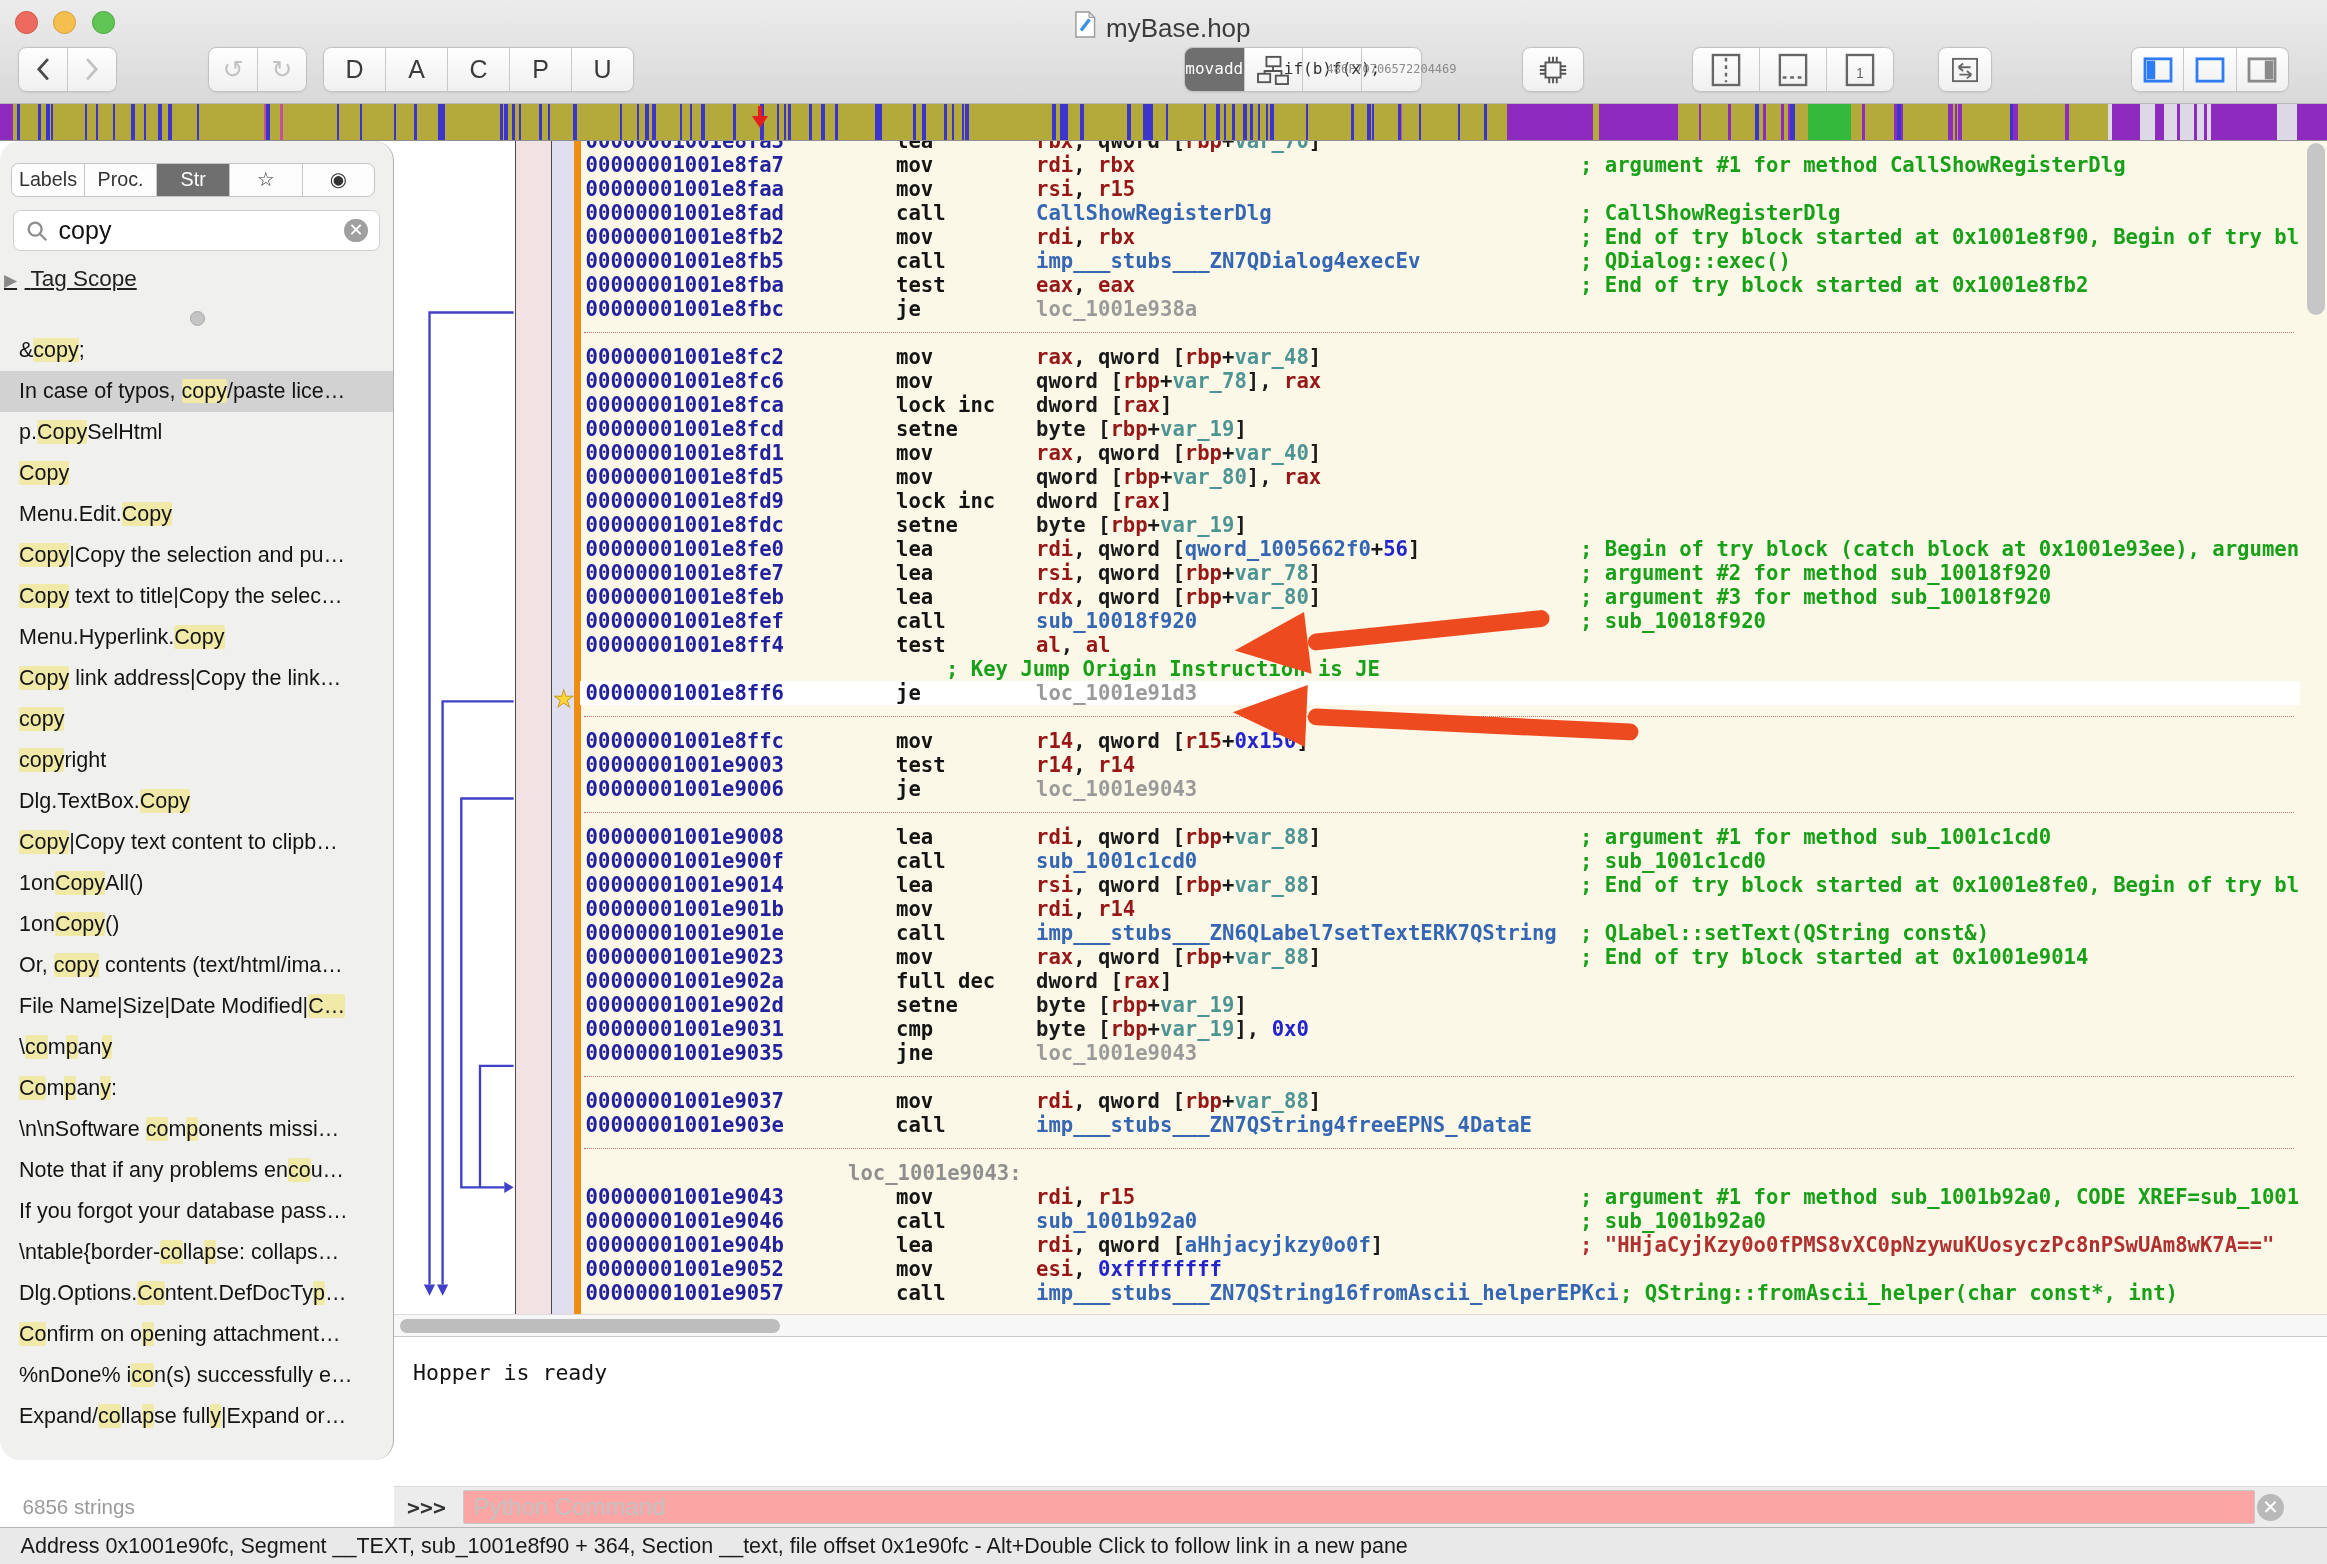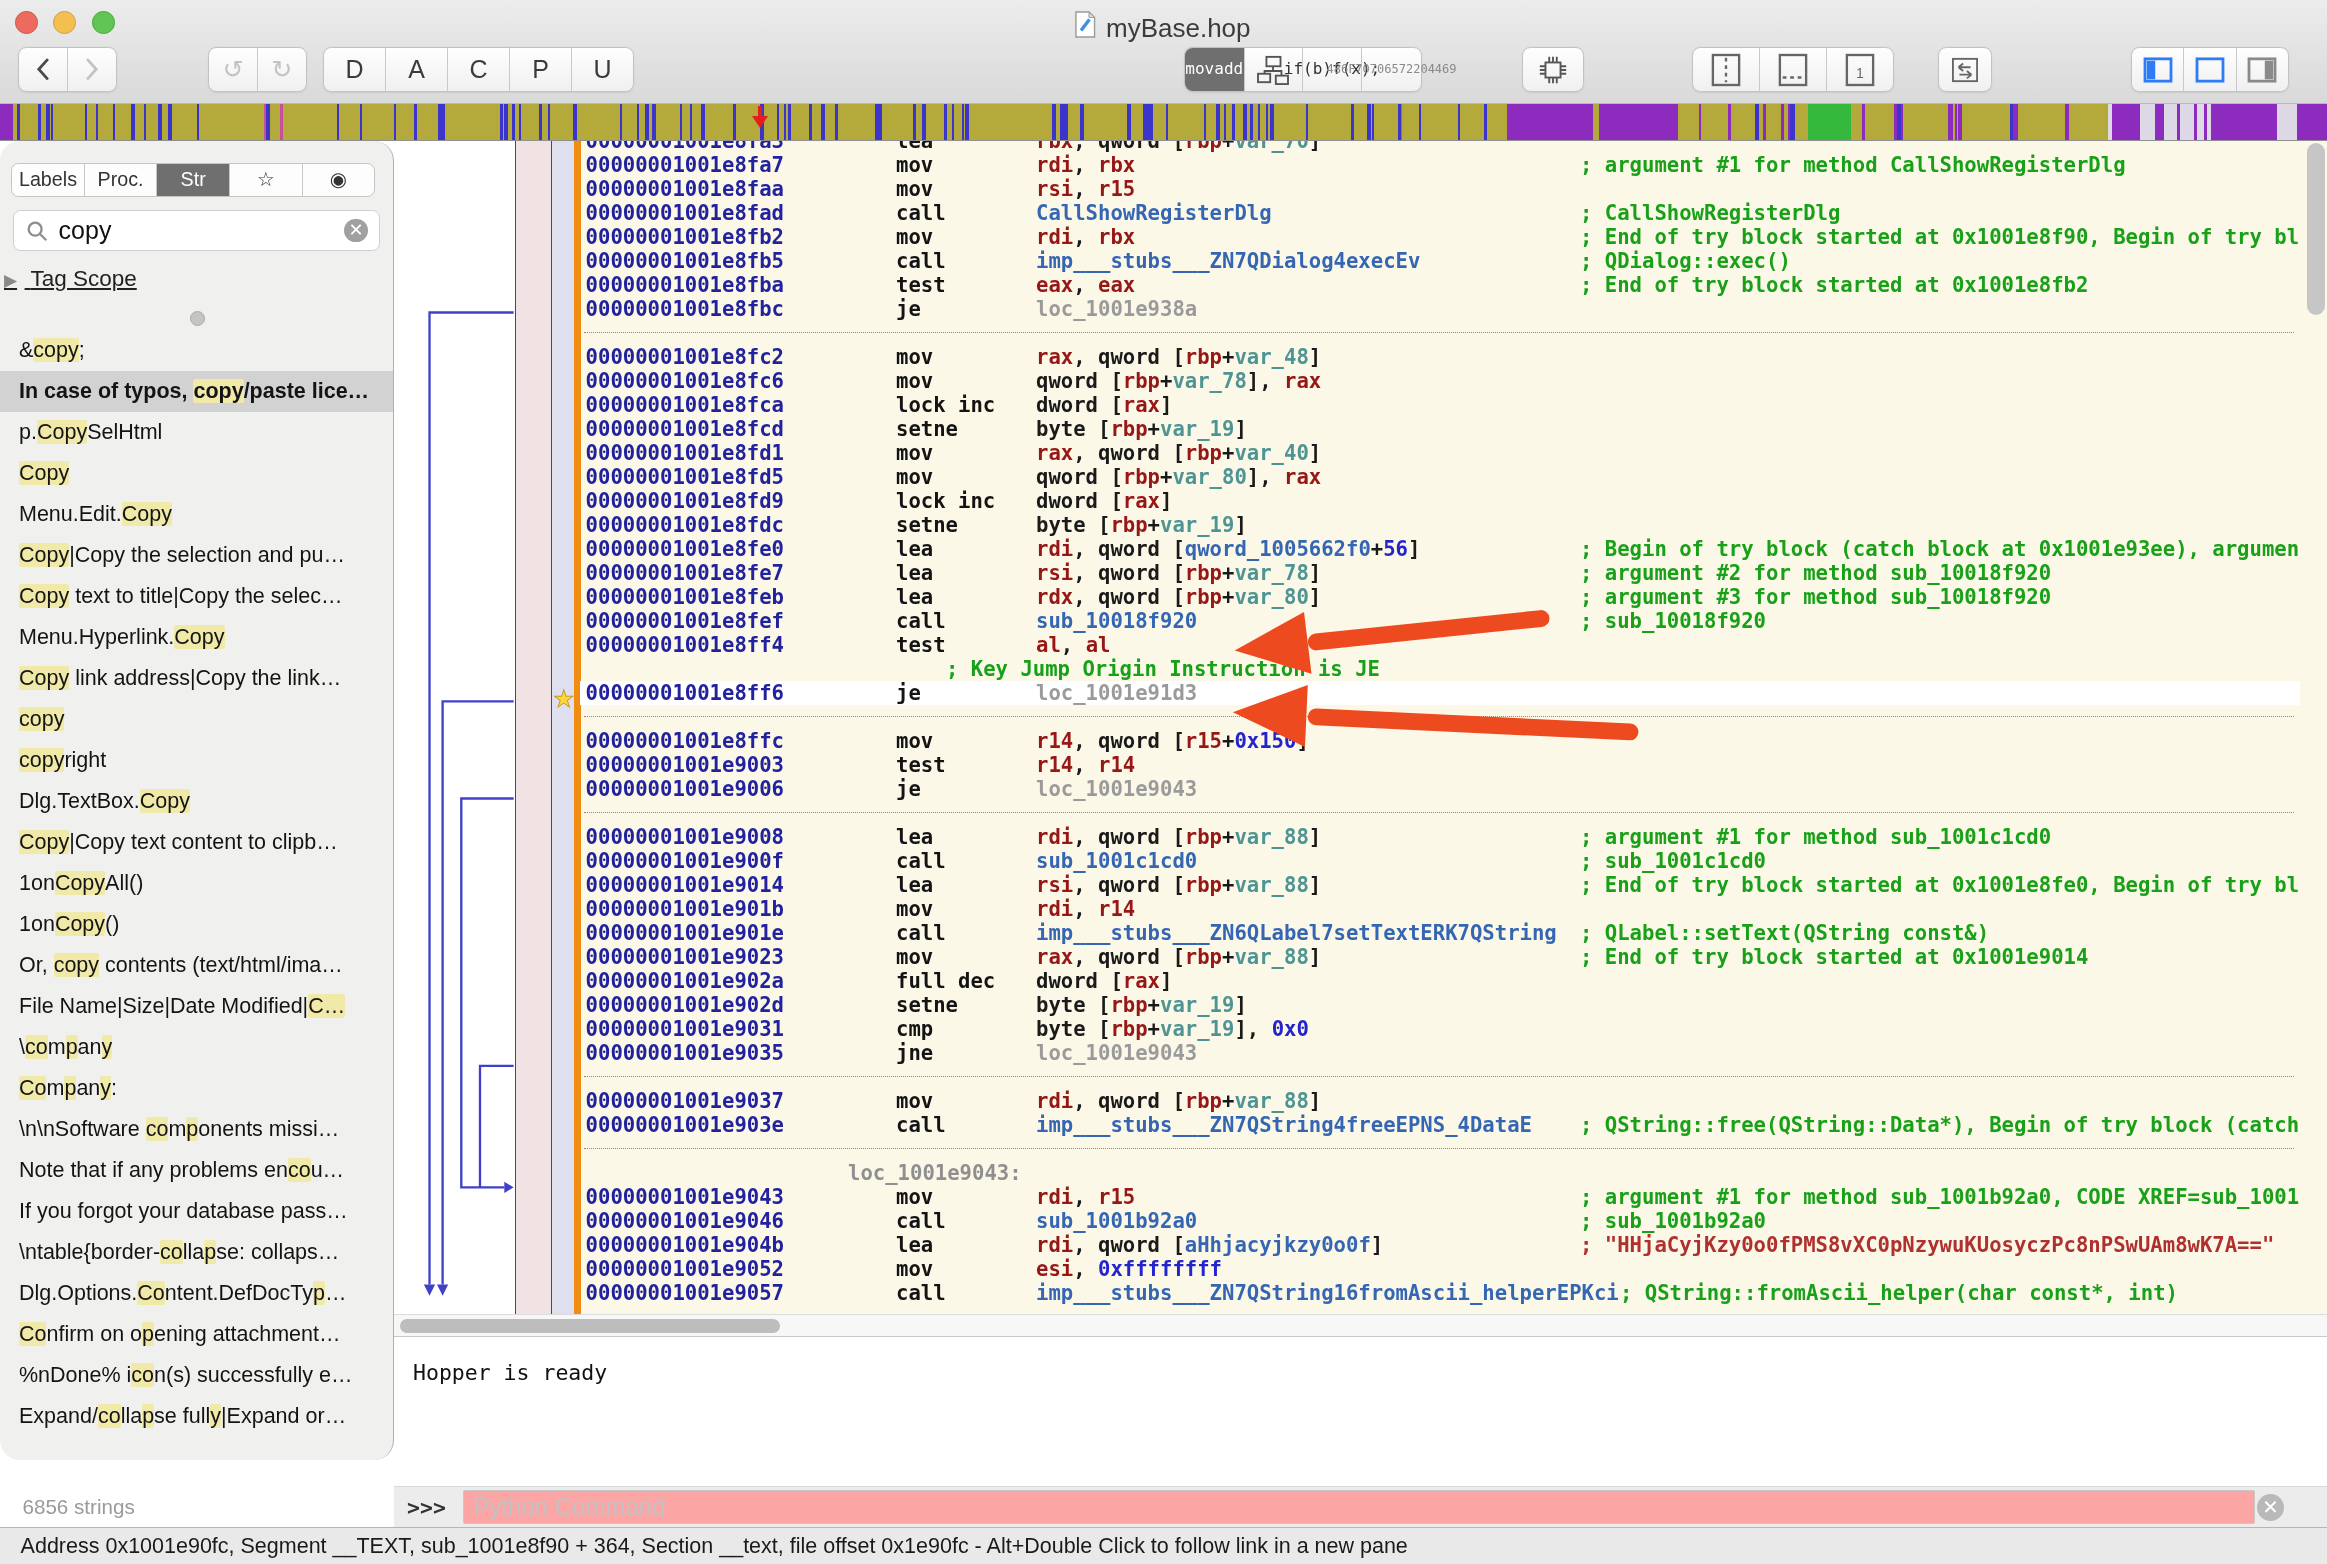--- a/index.html
+++ b/index.html
@@ -38,21 +38,21 @@
   #tabbar>div:last-child{border-right:none;}
   #tabbar>div.sel{background:#6f6f6f;color:#fff;}
   #searchbox{left:13px;top:69px;width:365px;height:39px;background:#fff;border:0.9px solid #cfcfcf;border-radius:7.5px;display:flex;align-items:center;}
   #search-text{font-size:25px;color:#111;margin-left:9.4px;flex:1;}
   #clearbtn{width:23.4px;height:23.4px;border-radius:50%;background:#a0a0a0;color:#fff;font-size:18px;line-height:23.4px;text-align:center;margin-right:11.2px;}
   #tagscope{left:4px;top:125px;font-size:22.5px;color:#222;text-decoration:underline;}
   #tagscope .tri{color:#8a8a8a;font-size:17px;margin-right:7.5px;}
   #splitdot{left:190px;top:170px;width:13px;height:13px;border-radius:50%;background:#c4c4c4;border:0.9px solid #aaa;}
   #strlist{left:0;top:189px;width:393px;height:1160px;overflow:hidden;}
   .sitem{height:41px;line-height:41px;padding-left:19px;font-size:21.5px;color:#141414;white-space:nowrap;overflow:hidden;}
-  .sitem.sel{background:#d2d2d2;font-weight:bold;}
+  .sitem.sel{background:#d2d2d2;}
   .hl{background:var(--hl-yellow);border-radius:1.9px;}
   #strcount{left:22.5px;top:1354px;font-size:20.6px;color:#9a9a9a;}
   
   #disasm{left:394px;top:141px;width:1934px;height:1429px;background:var(--code-bg);overflow:hidden;}
   #gutter{position:absolute;left:0;top:0;width:121px;height:1173px;background:#fff;}
   #strip-pink{position:absolute;left:121px;top:0;width:37px;height:1173px;background:#f1e3e3;border-left:0.9px solid #4a4a4a;}
   #strip-lav{position:absolute;left:157px;top:0;width:22.5px;height:1173px;background:#dfdff0;border-left:0.9px solid #4a4a4a;}
   #strip-orange{position:absolute;left:180px;top:0;width:6.6px;height:1173px;background:#ef8c12;}
   #code-rows{position:absolute;left:186px;top:0;width:1720px;height:1173px;overflow:hidden;}
   .drow{position:relative;height:24px;font-family:"DejaVu Sans Mono",monospace;font-weight:bold;font-size:20.6px;line-height:24px;white-space:nowrap;}
@@ -626,21 +626,20 @@
       </div>
       <div class="drow">
         <span class="da">00000001001e9037</span>
         <span class="dm">mov</span>
         <span class="do"><span class="sg-r">rdi</span><span class="sg-k">, qword [</span><span class="sg-r">rbp</span><span class="sg-k">+</span><span class="sg-v">var_88</span><span class="sg-k">]</span></span>
       </div>
       <div class="drow">
         <span class="da">00000001001e903e</span>
         <span class="dm">call</span>
         <span class="do"><span class="sg-f">imp___stubs___ZN7QString4freeEPNS_4DataE</span></span>
-        <span class="dc" style="left: 1000px;">; QString::free(QString::Data*), Begin of try block (catch</span>
       </div>
       <div class="drow">
         <div class="dsepline"></div>
       </div>
       <div class="drow">
         <span class="dlabel">loc_1001e9043:</span>
       </div>
       <div class="drow">
         <span class="da">00000001001e9043</span>
         <span class="dm">mov</span>

